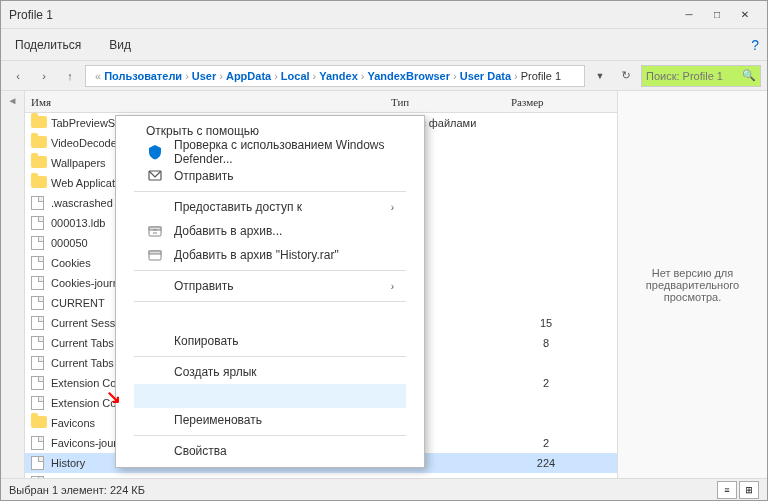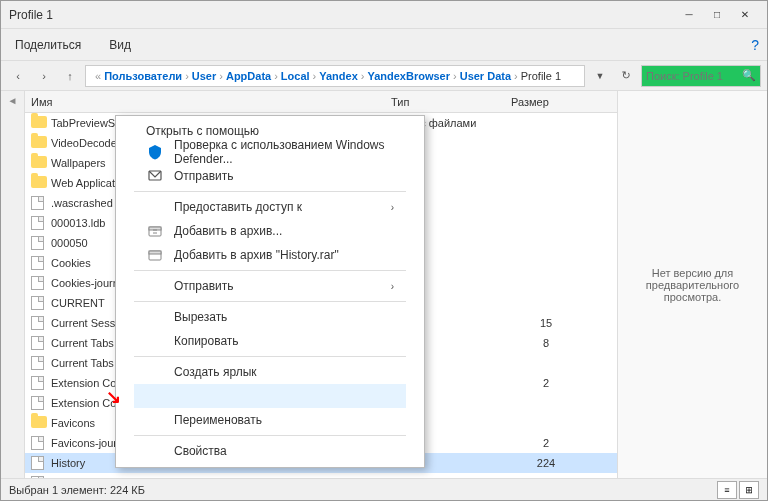--- a/index.html
+++ b/index.html
@@ -122,21 +122,21 @@
     }
 
     .breadcrumb-sep {
       color: #999;
       margin: 0 3px;
     }
 
     .search-box {
       display: flex;
       align-items: center;
-      background: #22c55e;
+      background: #bef264;
       border: 1px solid #ccc;
       height: 22px;
       padding: 0 4px;
       width: 120px;
     }
 
     .search-box input {
       border: none;
       outline: none;
       font-size: 11px;
@@ -174,20 +174,21 @@
     .column-headers {
       display: flex;
       align-items: center;
       background: #f5f5f5;
       border-bottom: 1px solid #ddd;
       height: 22px;
       padding: 0 6px;
       position: sticky;
       top: 0;
       z-index: 1;
+      font-family: Liberation Serif, serif;
     }
 
     .col-header {
       font-size: 11px;
       color: #333;
       font-weight: normal;
       cursor: pointer;
       user-select: none;
     }
 
@@ -652,21 +653,20 @@
 
   <div class="ctx-item">
     <span class="ctx-item-icon"></span>
     <span class="ctx-item-label">Отправить</span>
     <span class="ctx-item-arrow">›</span>
   </div>
   <div class="ctx-separator"></div>
 
   <div class="ctx-item">
     <span class="ctx-item-icon"></span>
-    <span class="ctx-item-label">Вырезать</span>
   </div>
 
   <div class="ctx-item">
     <span class="ctx-item-icon"></span>
     <span class="ctx-item-label">Копировать</span>
   </div>
   <div class="ctx-separator"></div>
 
   <div class="ctx-item">
     <span class="ctx-item-icon"></span>

